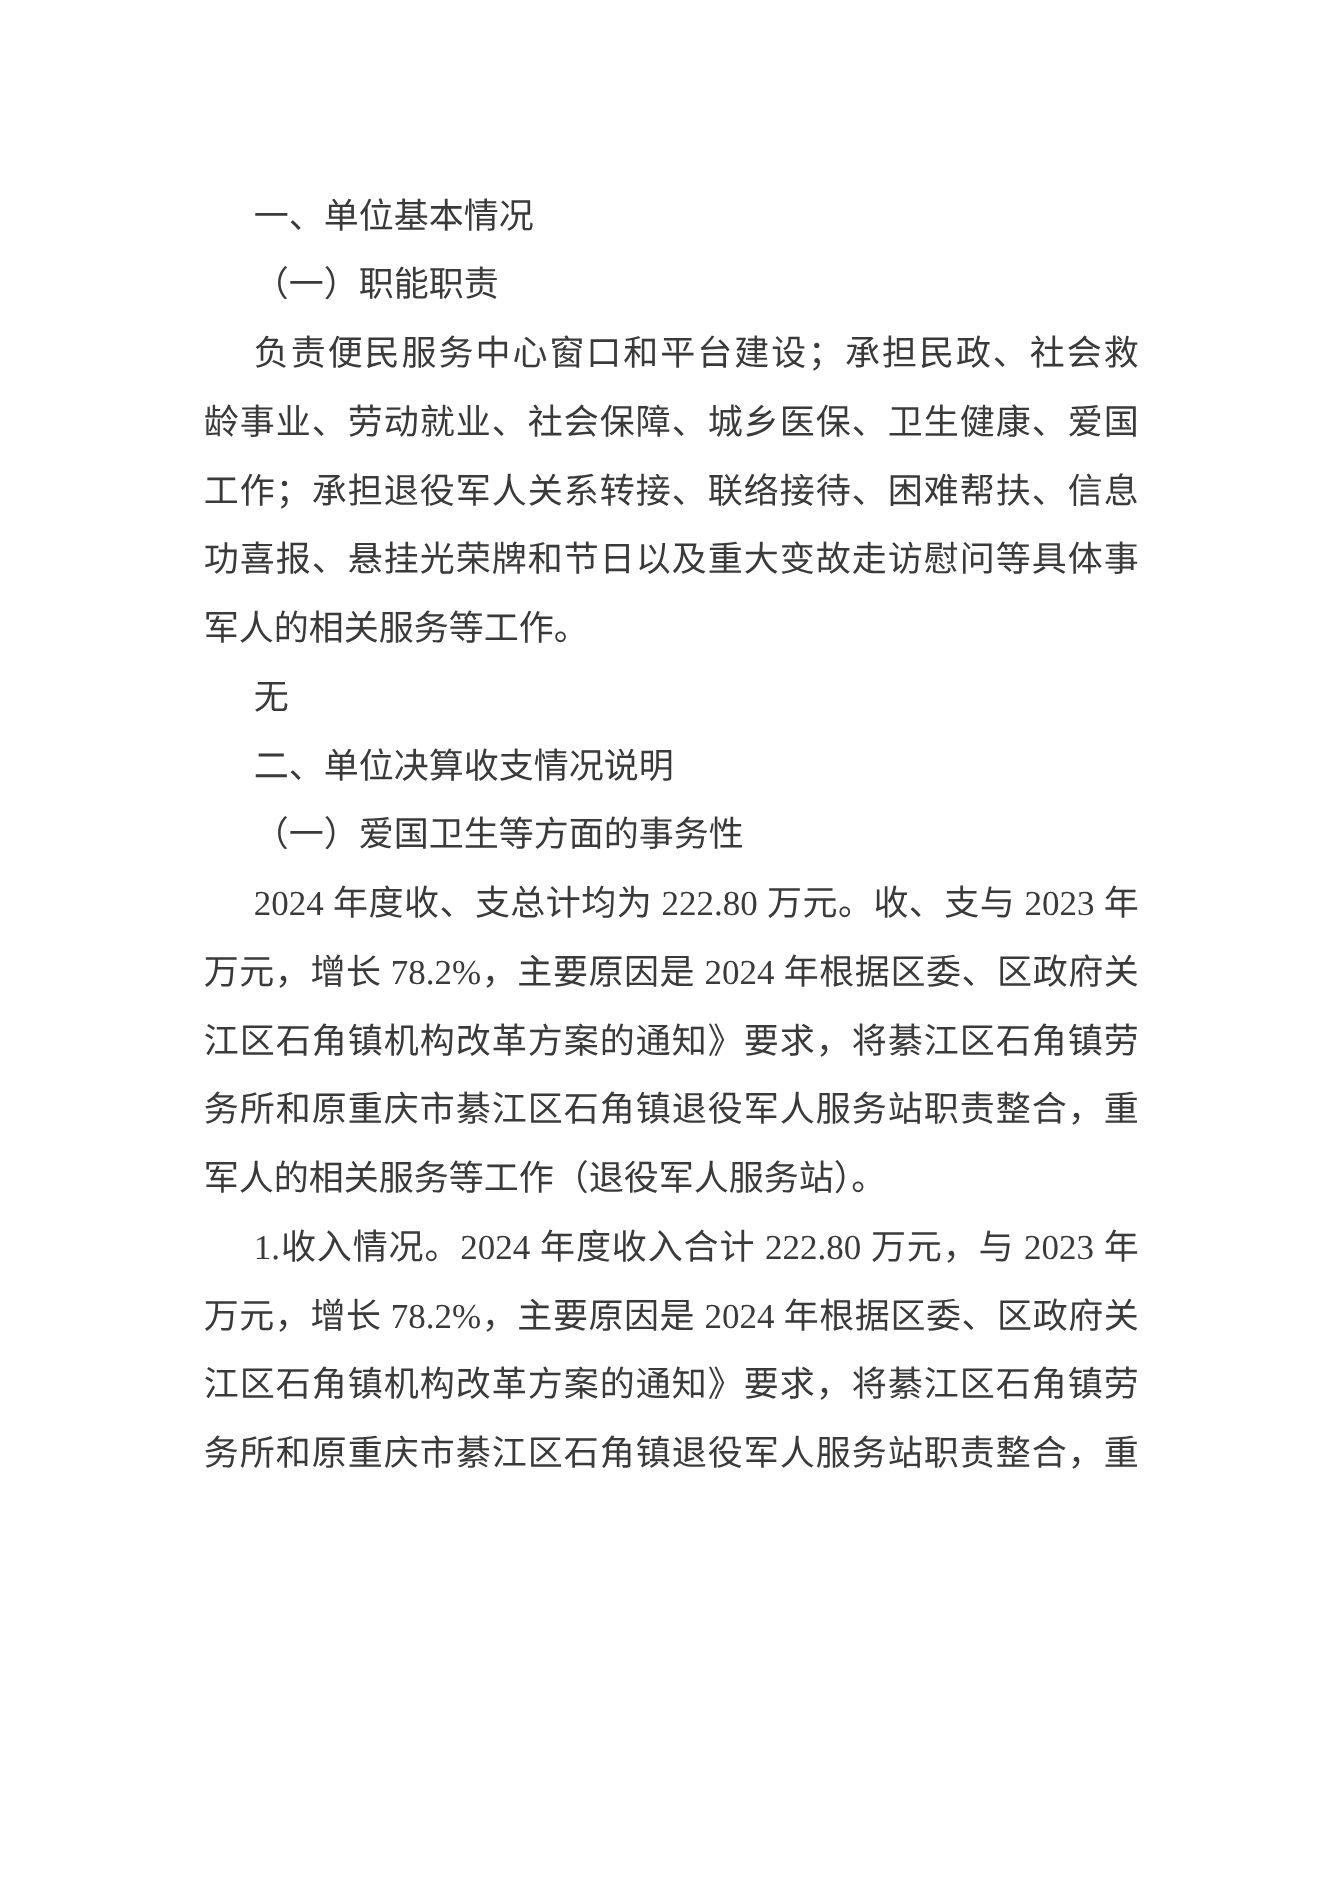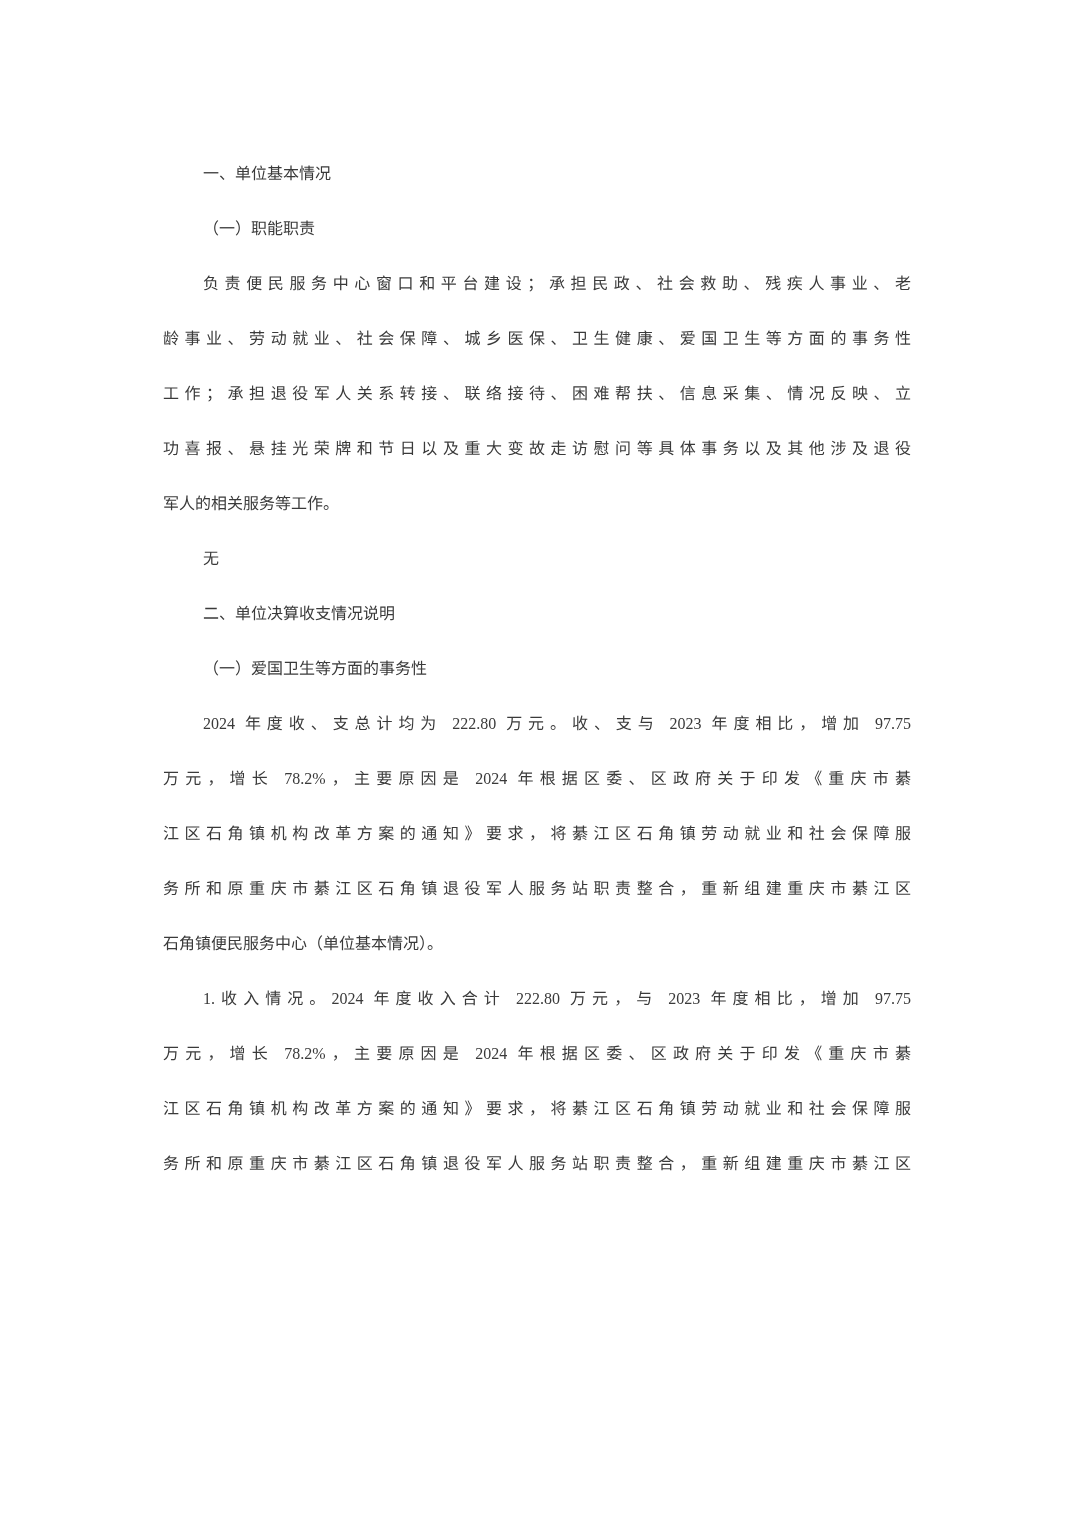--- a/index.html
+++ b/index.html
@@ -15,21 +15,21 @@
     overflow: hidden;
   }
   .doc-body {
     padding: 146px 163px 0 163px;
     width: 748px;
   }
   .line {
     height: 55px;
     line-height: 55px;
     font-family: "Liberation Serif", "DejaVu Serif", serif;
-    font-size: 16px;
+    font-size: 28px;
     font-weight: 400;
     color: #3a3a3a;
     text-align: justify;
     text-align-last: left;
     overflow: hidden;
   }
   .line.indent {
     padding-left: 40px;
   }
   .line.j {
@@ -48,19 +48,19 @@
       <div class="line j">工作；承担退役军人关系转接、联络接待、困难帮扶、信息采集、情况反映、立</div>
       <div class="line j">功喜报、悬挂光荣牌和节日以及重大变故走访慰问等具体事务以及其他涉及退役</div>
       <div class="line">军人的相关服务等工作。</div>
       <div class="line indent">无</div>
       <div class="line indent">二、单位决算收支情况说明</div>
       <div class="line indent">（一）爱国卫生等方面的事务性</div>
       <div class="line indent j">2024 年度收、支总计均为 222.80 万元。收、支与 2023 年度相比，增加 97.75</div>
       <div class="line j">万元，增长 78.2%，主要原因是 2024 年根据区委、区政府关于印发《重庆市綦</div>
       <div class="line j">江区石角镇机构改革方案的通知》要求，将綦江区石角镇劳动就业和社会保障服</div>
       <div class="line j">务所和原重庆市綦江区石角镇退役军人服务站职责整合，重新组建重庆市綦江区</div>
-      <div class="line">石角镇便民服务中心（单位基本情况）。</div>
+      <div class="line">军人的相关服务等工作（退役军人服务站）。</div>
       <div class="line indent j">1.收入情况。2024 年度收入合计 222.80 万元，与 2023 年度相比，增加 97.75</div>
       <div class="line j">万元，增长 78.2%，主要原因是 2024 年根据区委、区政府关于印发《重庆市綦</div>
       <div class="line j">江区石角镇机构改革方案的通知》要求，将綦江区石角镇劳动就业和社会保障服</div>
       <div class="line j">务所和原重庆市綦江区石角镇退役军人服务站职责整合，重新组建重庆市綦江区</div>
     </div>
 </div>
 
 </body></html>

